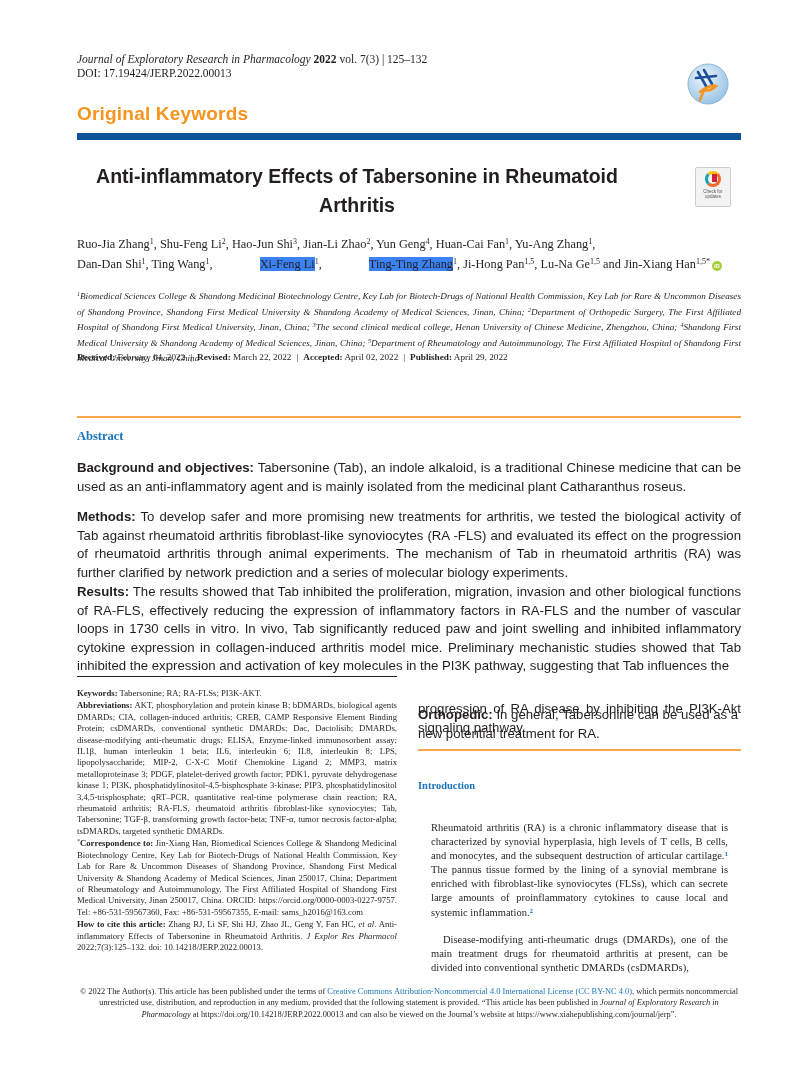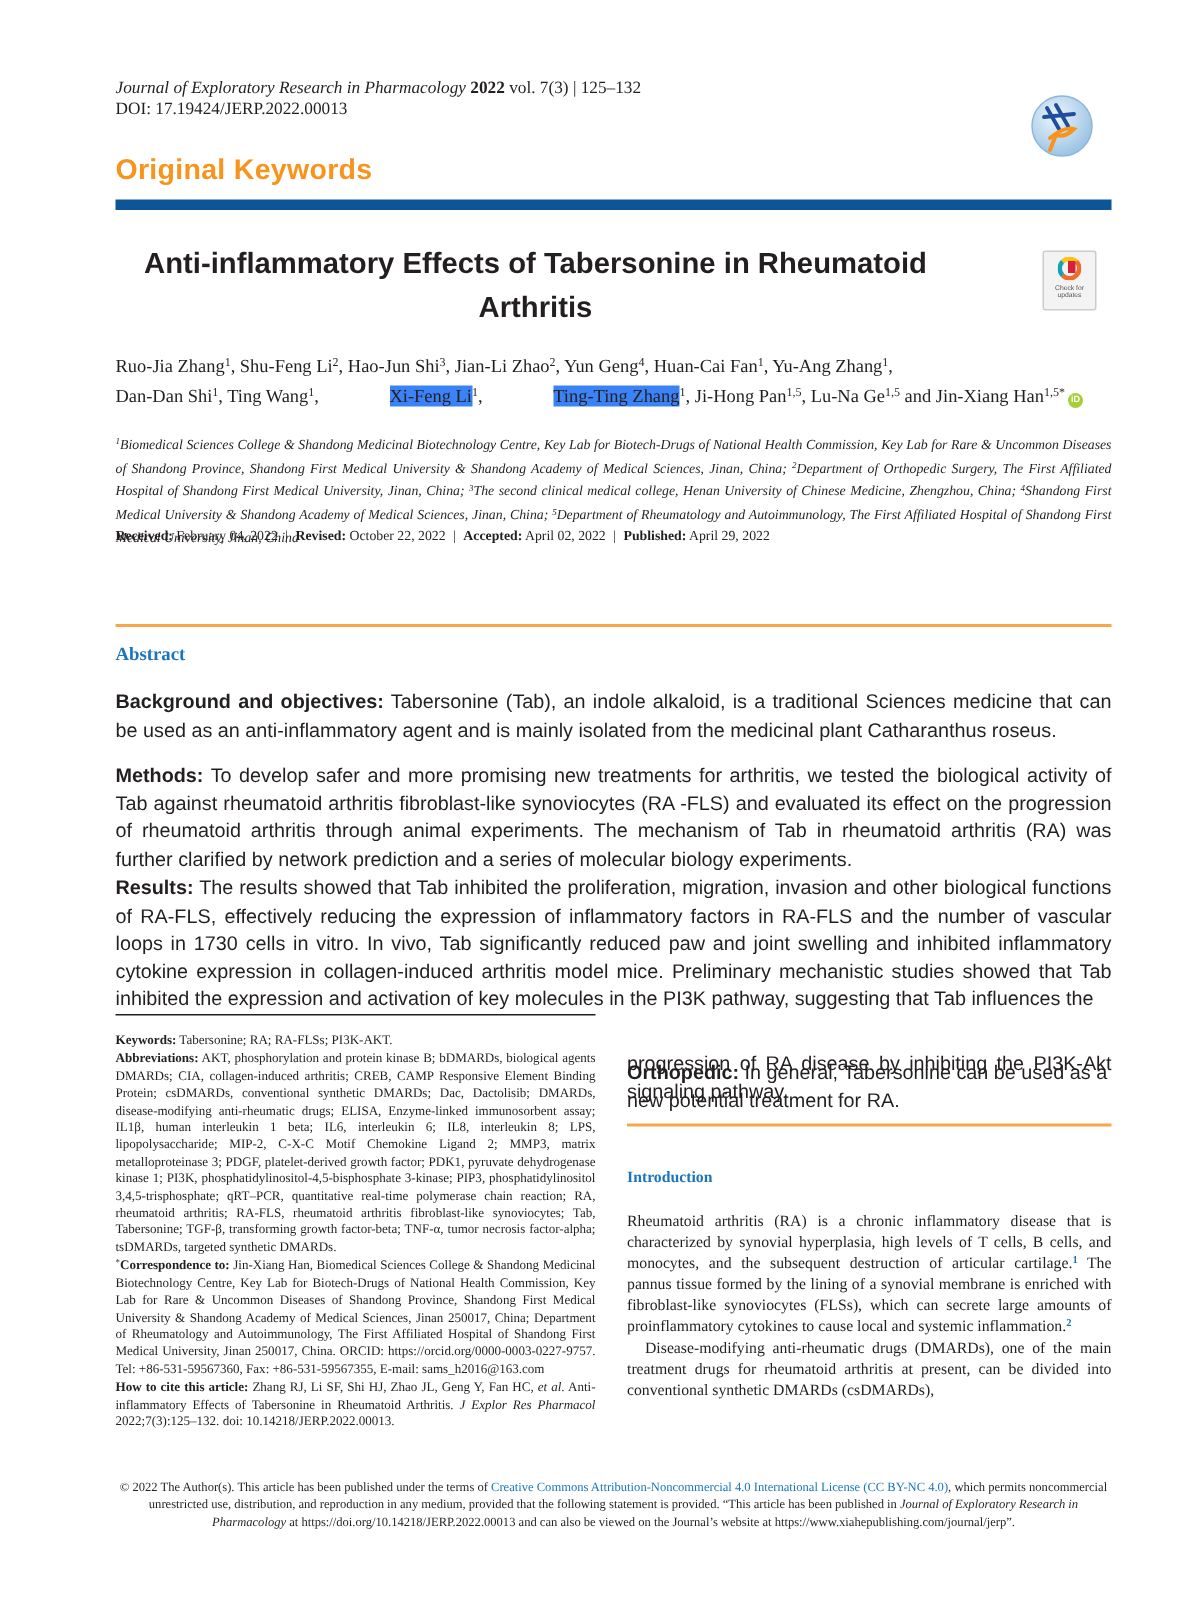--- a/index.html
+++ b/index.html
@@ -46,21 +46,21 @@
   #abs-methods { top: 508px; }
   #abs-results { top: 583px; }
   #abs-results-tail { position: absolute; left: 418px; top: 656px; width: 323px; font-size: 13.2px; line-height: 18.5px; text-align: justify; margin-top: 44px; }
   #abs-conclusions { position: absolute; left: 418px; top: 706px; width: 323px; font-size: 13.2px; line-height: 18.5px; }
   #abs-conclusions b { font-weight: bold; }
   #rule-left { left: 77px; top: 676px; width: 320px; height: 1px; background: #231f20; }
   #rule-right { left: 418px; top: 749px; width: 323px; }
 
   #intro-heading { position: absolute; left: 418px; top: 780px; font-size: 10.5px; font-weight: bold; color: #1c75bc; }
   #intro-body { position: absolute; left: 418px; top: 808px; width: 323px; font-size: 10.5px; line-height: 14.1px; text-align: justify; }
-  #intro-body p { margin: 0; }
+  #intro-body p { margin: 13px; }
   #intro-body p + p { text-indent: 12px; }
   #intro-body sup { font-size: 7px; vertical-align: 3px; color: #1c75bc; font-weight: bold; line-height: 0; }
 
   #left-notes { position: absolute; left: 77px; top: 688px; width: 320px; font-size: 8.7px; line-height: 11.4px; text-align: justify; }
   #left-notes p { margin: 0 0 1px 0; }
   #left-notes b { font-weight: bold; }
   #left-notes i { font-style: italic; }
   #left-notes sup { font-size: 6px; vertical-align: 3px; line-height: 0; }
 
   #footer { position: absolute; left: 77px; top: 986px; width: 664px; font-size: 8.4px; line-height: 11.4px; text-align: center; }
@@ -94,28 +94,28 @@
       <span class="cm-flag"></span>
     </span>
   <span class="cm-text"><span>Check for</span><br><span>updates</span></span>
 </div>
 
 <div id="authors" class="serif"><span><span>Ruo-Jia Zhang</span><sup>1</sup></span>, <span><span>Shu-Feng Li</span><sup>2</sup></span>, <span><span>Hao-Jun Shi</span><sup>3</sup></span>, <span><span>Jian-Li Zhao</span><sup>2</sup></span>, <span><span>Yun Geng</span><sup>4</sup></span>, <span><span>Huan-Cai Fan</span><sup>1</sup></span>, <span><span>Yu-Ang Zhang</span><sup>1</sup></span>, <br><span><span>Dan-Dan Shi</span><sup>1</sup></span>, <span><span>Ting Wang</span><sup>1</sup></span>, <span><span class="hl">Xi-Feng Li</span><sup>1</sup></span>, <span><span class="hl">Ting-Ting Zhang</span><sup>1</sup></span>, <span><span>Ji-Hong Pan</span><sup>1,5</sup></span>, <span><span>Lu-Na Ge</span><sup>1,5</sup></span> and <span><span>Jin-Xiang Han</span><sup>1,5*</sup></span><span class="orcid">iD</span></div>
 
 <div id="affiliations" class="serif"><sup>1</sup><span>Biomedical Sciences College &amp; Shandong Medicinal Biotechnology Centre, Key Lab for Biotech-Drugs of National Health Commission, Key Lab for Rare &amp; Uncommon Diseases of Shandong Province, Shandong First Medical University &amp; Shandong Academy of Medical Sciences, Jinan, China; </span><sup>2</sup><span>Department of Orthopedic Surgery, The First Affiliated Hospital of Shandong First Medical University, Jinan, China; </span><sup>3</sup><span>The second clinical medical college, Henan University of Chinese Medicine, Zhengzhou, China; </span><sup>4</sup><span>Shandong First Medical University &amp; Shandong Academy of Medical Sciences, Jinan, China; </span><sup>5</sup><span>Department of Rheumatology and Autoimmunology, The First Affiliated Hospital of Shandong First Medical University, Jinan, China</span></div>
 
 <div id="dates" class="serif">
-  <b>Received:</b><span> February 04, 2022</span><span class="sep">|</span><b>Revised:</b><span> October 22, 2022</span><span class="sep">|</span><b>Accepted:</b><span> April 02, 2022</span><span class="sep">|</span><b>Published:</b><span> April 29, 2022</span>
+  <b>Received:</b><span> February 04, 2022</span><span class="sep">|</span><b>Revised:</b><span> March 22, 2022</span><span class="sep">|</span><b>Accepted:</b><span> April 02, 2022</span><span class="sep">|</span><b>Published:</b><span> April 29, 2022</span>
 </div>
 
 <div id="rule-top" class="orange-rule"></div>
 
 <div id="abstract-heading" class="serif">Abstract</div>
 
-<div id="abs-bg" class="abs-para sans"><b>Background and objectives:</b><span> Tabersonine (Tab), an indole alkaloid, is a traditional Sciences medicine that can be used as an anti-inflammatory agent and is mainly isolated from the medicinal plant Catharanthus roseus.</span></div>
+<div id="abs-bg" class="abs-para sans"><b>Background and objectives:</b><span> Tabersonine (Tab), an indole alkaloid, is a traditional Chinese medicine that can be used as an anti-inflammatory agent and is mainly isolated from the medicinal plant Catharanthus roseus.</span></div>
 
 <div id="abs-methods" class="abs-para sans"><b>Methods:</b><span> To develop safer and more promising new treatments for arthritis, we tested the biological activity of Tab against rheumatoid arthritis fibroblast-like synoviocytes (RA -FLS) and evaluated its effect on the progression of rheumatoid arthritis through animal experiments. The mechanism of Tab in rheumatoid arthritis (RA) was further clarified by network prediction and a series of molecular biology experiments.</span></div>
 
 <div id="abs-results" class="abs-para sans"><b>Results:</b><span> The results showed that Tab inhibited the proliferation, migration, invasion and other biological functions of RA-FLS, effectively reducing the expression of inflammatory factors in RA-FLS and the number of vascular loops in 1730 cells in vitro. In vivo, Tab significantly reduced paw and joint swelling and inhibited inflammatory cytokine expression in collagen-induced arthritis model mice. Preliminary mechanistic studies showed that Tab inhibited the expression and activation of key molecules in the PI3K pathway, suggesting that Tab influences the</span></div>
 
 <div id="abs-results-tail" class="sans">progression of RA disease by inhibiting the PI3K-Akt signaling pathway.</div>
 
 <div id="rule-left" class="orange-rule"></div>
 
 <div id="abs-conclusions" class="sans"><b>Orthopedic:</b><span> In general, Tabersonine can be used as a new potential treatment for RA.</span></div>

